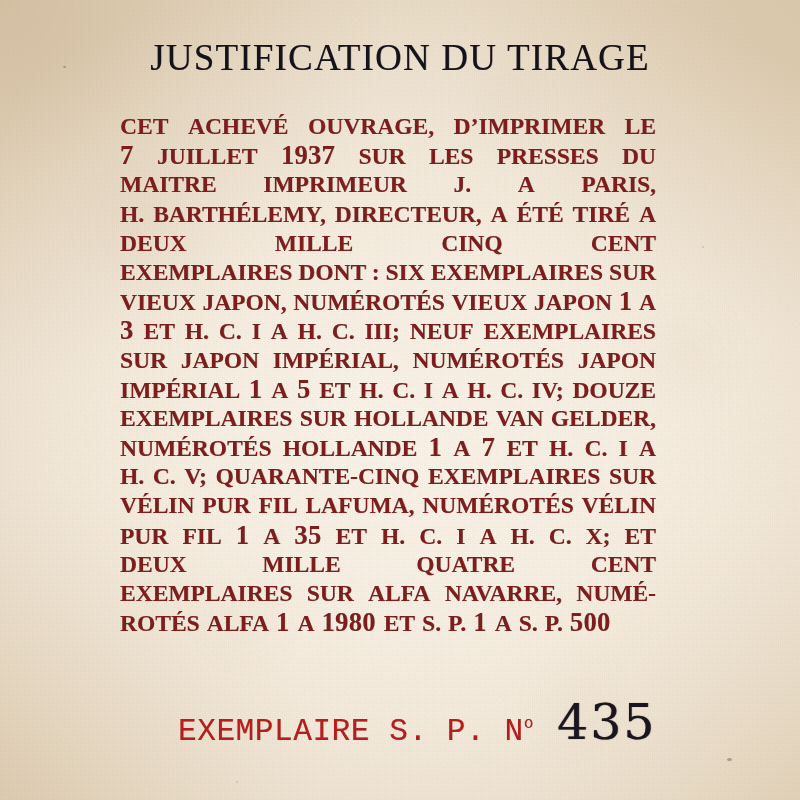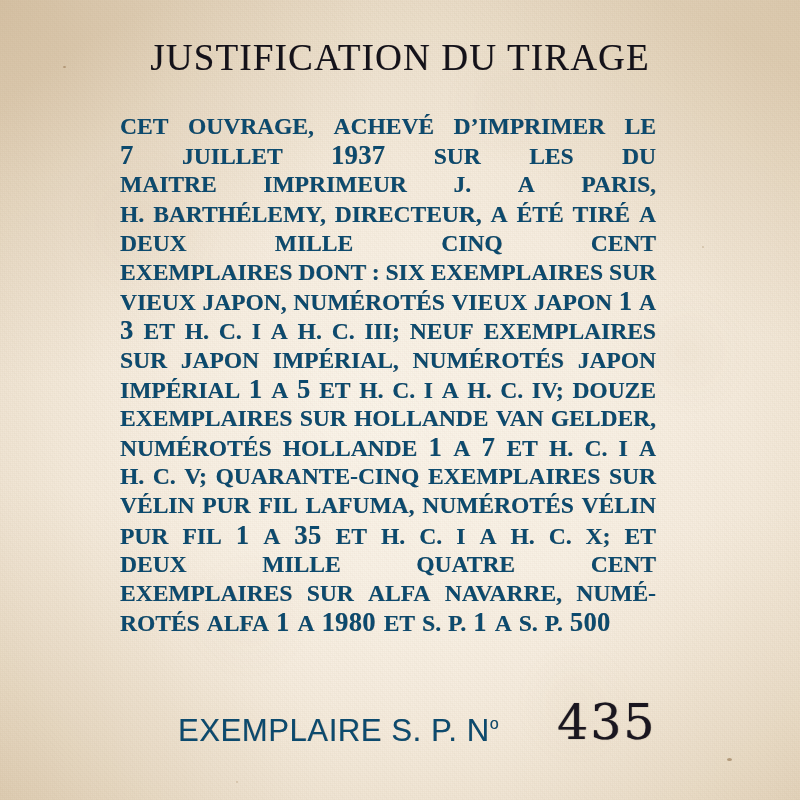--- a/index.html
+++ b/index.html
@@ -108,21 +108,21 @@
   #body-block {
     position: absolute;
     left: 120px;
     top: 112px;
     width: 536px;
   }
   .tline {
     display: block;
     width: 536px;
     height: 29.2px;
-    color: #0c4a6e;
+    color: #7f1d1d;
     font-family: "Liberation Serif", "DejaVu Serif", serif;
     font-size: 23.5px;
     line-height: 29.2px;
     font-variant: small-caps;
     font-weight: 700;
     white-space: nowrap;
     text-shadow: 0.35px 0.25px 0.5px rgba(28,22,14,0.40);
   }
   
   .tline > .jrow {
@@ -146,22 +146,22 @@
     position: absolute;
     left: 120px;
     top: 694px;
     width: 560px;
     height: 62px;
   }
   #footer-label {
     position: absolute;
     left: 58px;
     top: 8px;
-    color: #0c4a6e;
-    font-family: Liberation Sans, sans-serif;
+    color: #b91c1c;
+    font-family: Liberation Mono, monospace;
     font-size: 31px;
     line-height: 44px;
     font-variant: small-caps;
     font-weight: 400;
     letter-spacing: 0.6px;
     white-space: nowrap;
     text-shadow: 0.35px 0.25px 0.5px rgba(28,22,14,0.35);
   }
   #footer-label .sup {
     font-variant: normal;
@@ -201,33 +201,34 @@
   <div class="speck" style="left:236px; top:781px; width:2px; height:2px; background:rgba(150,116,74,0.28);"></div>
 
   <div class="content">
 
     <div id="title">JUSTIFICATION DU TIRAGE</div>
 
     <div id="body-block">
         <div class="tline">
           <span class="jrow">
             <span class="w">CET</span>
+            <span class="w">ACHEVÉ</span>
             <span class="w">OUVRAGE,</span>
-            <span class="w">ACHEVÉ</span>
             <span class="w">D’IMPRIMER</span>
             <span class="w">LE</span>
           </span>
         </div>
         <div class="tline">
           <span class="jrow">
             <span class="w num">7</span>
             <span class="w">JUILLET</span>
             <span class="w num">1937</span>
             <span class="w">SUR</span>
             <span class="w">LES</span>
+            <span class="w">PRESSES</span>
             <span class="w">DU</span>
           </span>
         </div>
         <div class="tline">
           <span class="jrow">
             <span class="w">MAITRE</span>
             <span class="w">IMPRIMEUR</span>
             <span class="w">J.</span>
             <span class="w">A</span>
             <span class="w">PARIS,</span>

